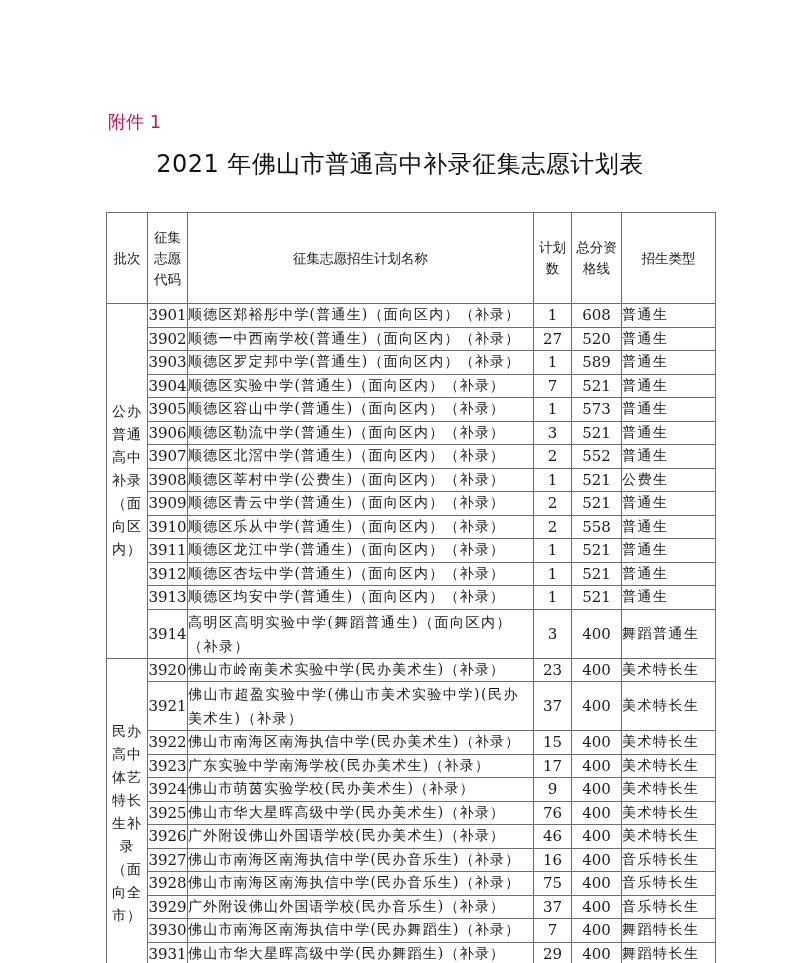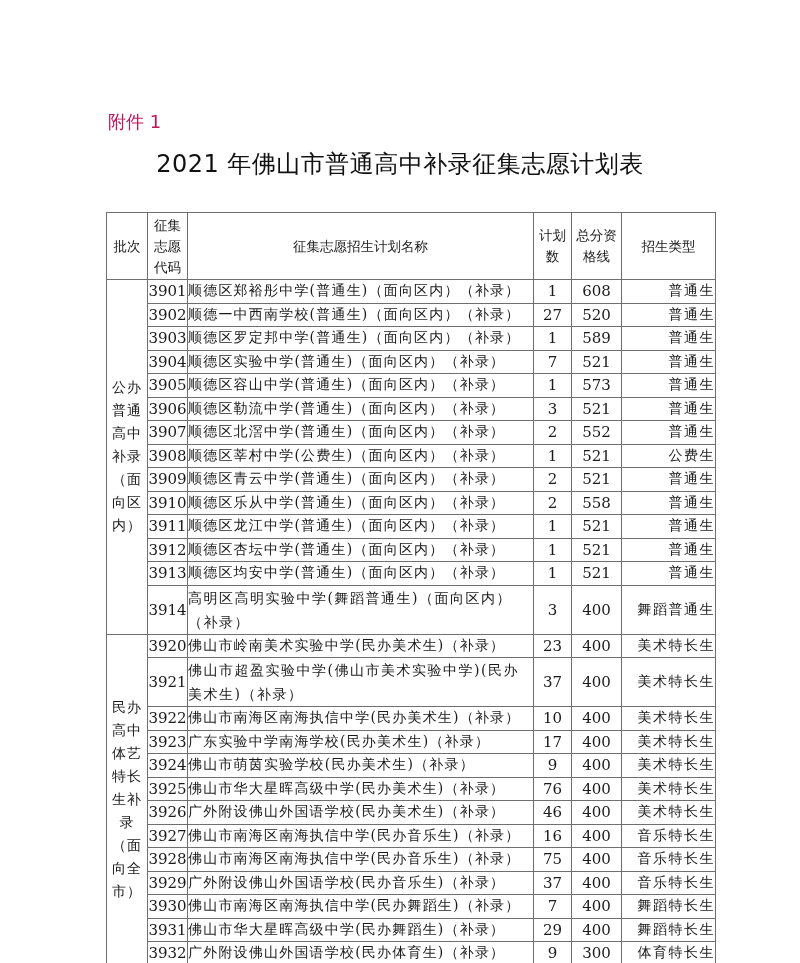--- a/index.html
+++ b/index.html
@@ -12,21 +12,21 @@
     table.plan { position: absolute; left: 106px; top: 212px; width: 609px; border-collapse: collapse;
                  table-layout: fixed; font-size: 14px; }
     table.plan td, table.plan th { border: 1px solid #6f6f6f; padding: 0; font-weight: normal; }
     table.plan th { height: 66px; font-size: 13.5px; line-height: 21px; color: #222; }
     col.c1 { width: 41px; } col.c2 { width: 40px; } col.c3 { width: 346px; }
     col.c4 { width: 38px; } col.c5 { width: 50px; } col.c6 { width: 94px; }
     td.code { text-align: center; font-size: 15px; margin-top: 26px; }
     td.name { padding-left: 3px; letter-spacing: 1.2px; white-space: nowrap; overflow: hidden; }
     td.name.wrap { white-space: normal; line-height: 24px; letter-spacing: 1.5px; }
     td.num { text-align: center; font-size: 15px; }
-    td.type { text-align: right; letter-spacing: 1.5px; margin-top: 46px; }
+    td.type { text-align: left; letter-spacing: 1.5px; margin-top: 46px; }
     td.batch { text-align: center; vertical-align: middle; line-height: 23px; font-size: 14px; letter-spacing: 1px; padding: 0 2px; }
     tr.r td { height: 22.5px; }
     tr.r2 td { height: 45px; }
   </style>
 </head>
 <body>
 
 <div class="attach">附件 1</div>
 <div class="title">2021 年佛山市普通高中补录征集志愿计划表</div>
 
@@ -35,21 +35,21 @@
     <col class="c1">
       <col class="c2">
       <col class="c3">
       <col class="c4">
       <col class="c5">
       <col class="c6">
   </colgroup>
   <thead>
     <tr>
       <th>批次</th>
-      <th style="padding:0 3px;">征集志愿代码</th>
+      <th style="padding:12px 3px;">征集志愿代码</th>
       <th>征集志愿招生计划名称</th>
       <th style="padding:0 2px;">计划数</th>
       <th style="padding:0 3px;">总分资格线</th>
       <th>招生类型</th>
     </tr>
   </thead>
   <tbody id="tbody">
       <tr class="r">
         <td class="batch" rowspan="14">公办普通高中补录（面向区内）</td>
         <td class="code">3901</td>
@@ -160,21 +160,21 @@
       <tr class="r2">
         <td class="code">3921</td>
         <td class="name wrap">佛山市超盈实验中学(佛山市美术实验中学)(民办美术生)（补录）</td>
         <td class="num">37</td>
         <td class="num">400</td>
         <td class="type">美术特长生</td>
       </tr>
       <tr class="r">
         <td class="code">3922</td>
         <td class="name">佛山市南海区南海执信中学(民办美术生)（补录）</td>
-        <td class="num">10</td>
+        <td class="num">15</td>
         <td class="num">400</td>
         <td class="type">美术特长生</td>
       </tr>
       <tr class="r">
         <td class="code">3923</td>
         <td class="name">广东实验中学南海学校(民办美术生)（补录）</td>
         <td class="num">17</td>
         <td class="num">400</td>
         <td class="type">美术特长生</td>
       </tr>

